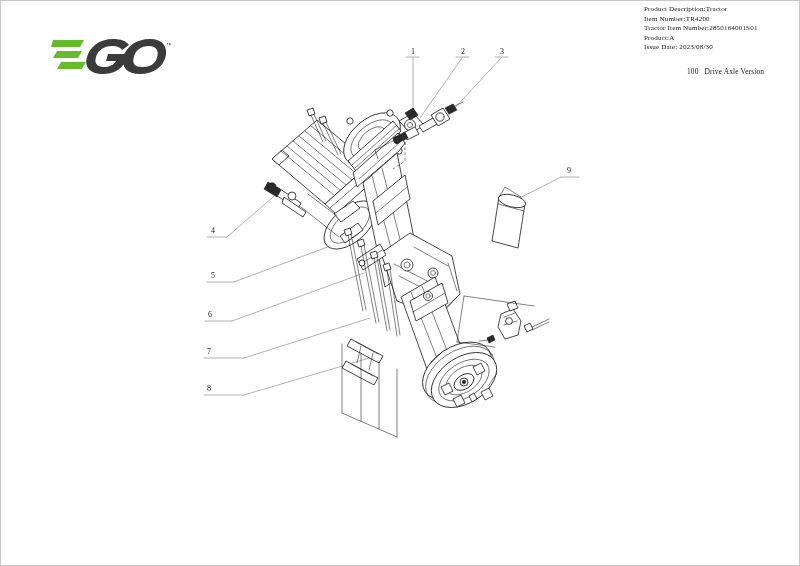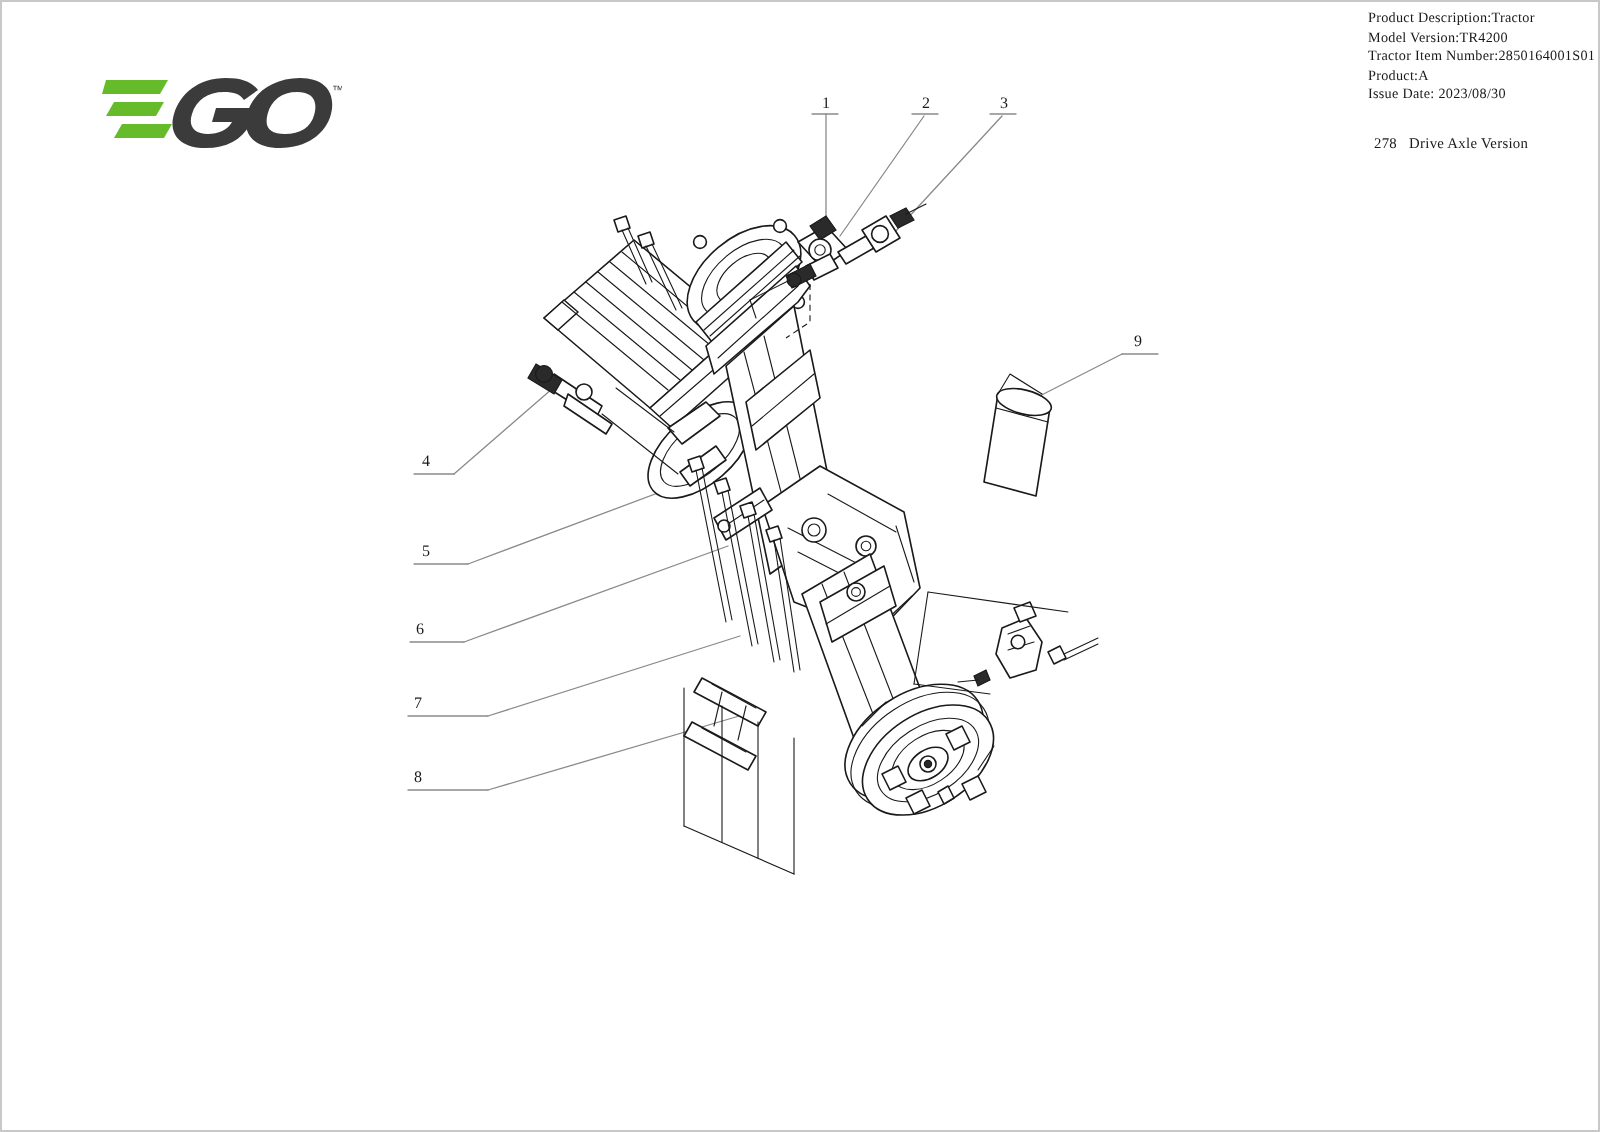--- a/index.html
+++ b/index.html
@@ -17,21 +17,21 @@
     height: 566px;
     background: #ffffff;
     border: 1px solid #c8c8c8;
     box-sizing: border-box;
     overflow: hidden;
   }
 
   
   #meta-block {
     position: absolute;
-    left: 683px;
+    left: 643px;
     top: 4px;
     width: 115px;
     line-height: 9.6px;
   }
   .meta-line {
     font-family: "Liberation Serif", serif;
     font-size: 7.1px;
     color: #1a1a1a;
     white-space: nowrap;
     letter-spacing: 0.02em;
@@ -99,28 +99,28 @@
                  C117,12 112,4 99,4 Z
                  M97.5,11 C105,11 108,15 106.2,22 C104.4,29 99,32 91.5,32
                  C84,32 81,29 82.8,22 C84.6,15 90,11 97.5,11 Z"></path>
       </g>
       <text x="115" y="12" font-family="Liberation Sans, sans-serif" font-size="6" fill="#3b3b3b">™</text>
     </svg>
   </div>
 
   <div id="meta-block">
     <div class="meta-line">Product Description:Tractor</div>
-    <div class="meta-line">Model Version:TR4200</div>
+    <div class="meta-line">Item Number:TR4200</div>
     <div class="meta-line">Tractor Item Number:2850164001S01</div>
     <div class="meta-line">Product:A</div>
     <div class="meta-line">Issue Date: 2023/08/30</div>
   </div>
 
   <div id="sheet-title">
-    <span class="num">278</span><span>Drive Axle Version</span>
+    <span class="num">100</span><span>Drive Axle Version</span>
   </div>
 
   <svg id="drawing" viewBox="0 0 800 566" xmlns="http://www.w3.org/2000/svg">
 
     <defs>
       <style>
         .ln  { fill:none; stroke:#1a1a1a; stroke-width:0.8; stroke-linecap:round; stroke-linejoin:round; }
         .lnT { fill:none; stroke:#1a1a1a; stroke-width:0.55; stroke-linecap:round; stroke-linejoin:round; }
         .lnH { fill:none; stroke:#1a1a1a; stroke-width:1.15; stroke-linecap:round; stroke-linejoin:round; }
         .fillW { fill:#ffffff; stroke:#1a1a1a; stroke-width:0.8; stroke-linejoin:round; }

